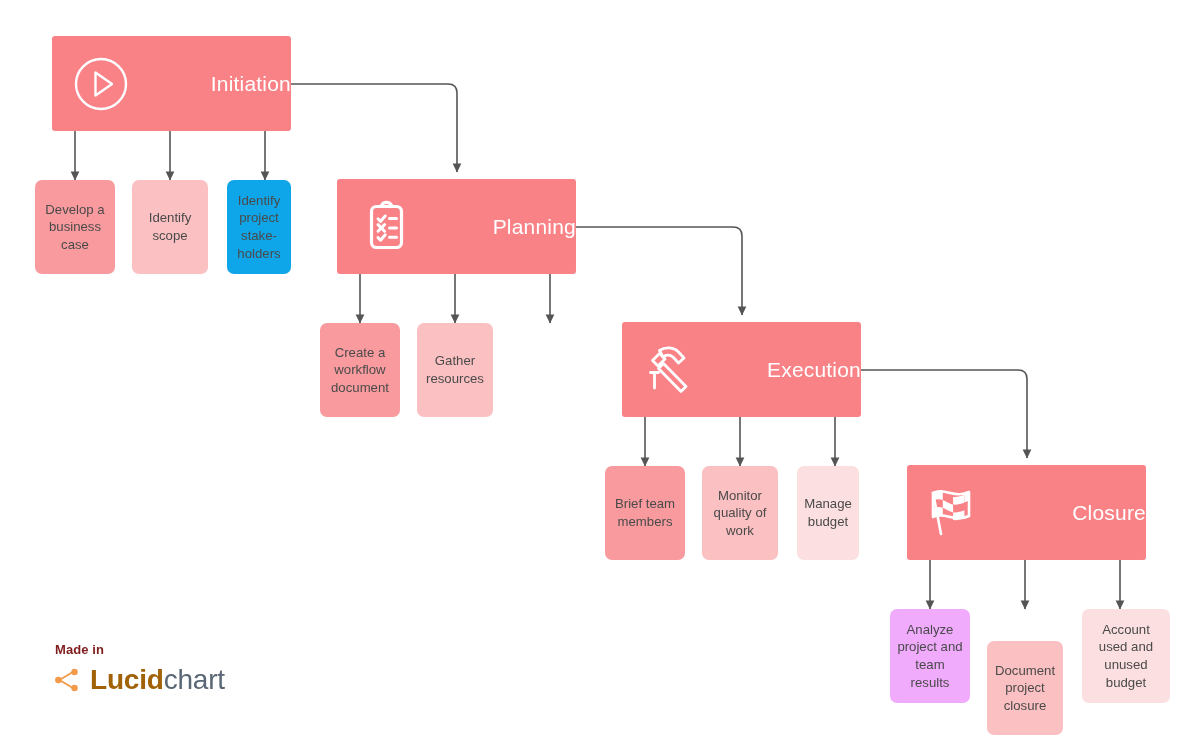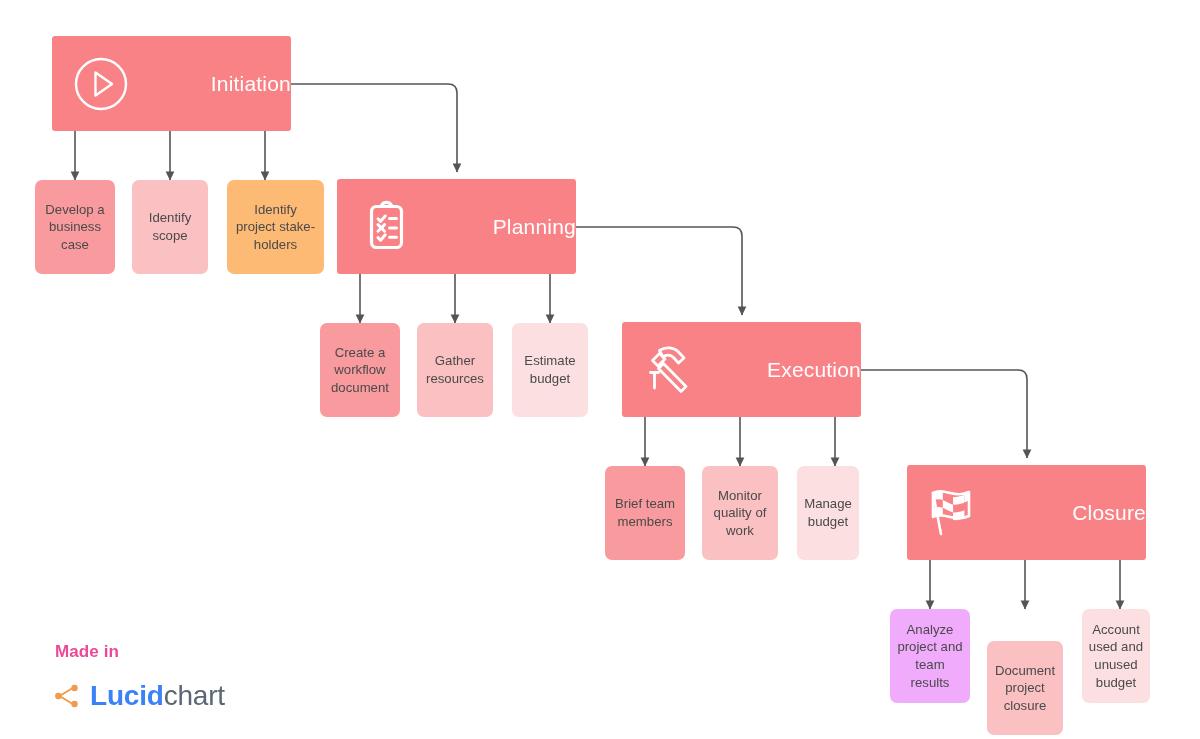--- a/index.html
+++ b/index.html
@@ -71,42 +71,42 @@
     word-break: normal;
   }
   
   #footer {
     position: absolute;
     left: 55px;
     top: 643px;
     width: 260px;
   }
   #made-in {
-    color: #ec4899;
-    font-size: 17px;
+    color: #7f1d1d;
+    font-size: 13px;
     font-weight: 700;
     letter-spacing: .1px;
     line-height: 1;
-    margin: 0 0 22px 0;
+    margin: 0 0 10px 0;
   }
   #logo-row {
     display: flex;
     align-items: center;
     gap: 9px;
   }
   #logo-word {
     font-size: 28px;
     line-height: 1;
     color: #5a6775;
     font-weight: 400;
     letter-spacing: -.2px;
     white-space: nowrap;
   }
   #logo-word .bold {
-    color: #3b82f6;
+    color: #a16207;
     font-weight: 700;
   }
 </style>
 </head>
 <body>
 
 <div id="canvas">
 
   <svg id="wires" viewBox="0 0 1200 739" width="1200" height="739" aria-hidden="true">
     <defs>
@@ -149,21 +149,21 @@
     </span>
     <span class="phase-label" style="margin-left:58px;">Initiation</span>
   </div>
 
   <div class="task" style="left:35px; top:180px; width:80px; height:94px; background:#F99B9E;">
     <span class="task-label">Develop a business case</span>
   </div>
   <div class="task" style="left:132px; top:180px; width:76px; height:94px; background:#FBC0C2;">
     <span class="task-label">Identify scope</span>
   </div>
-  <div class="task" style="left:227px; top:180px; width:97px; height:94px; background:#fdba74;">
+  <div class="task" style="left:227px; top:180px; width:64px; height:94px; background:#0ea5e9;">
     <span class="task-label">Identify project stake-holders</span>
   </div>
 
   <div class="phase" style="left:337px; top:179px; width:239px; height:95px; background:#F98287;">
     <span class="phase-icon" style="left:22px; top:18px; width:58px; height:58px;">
       <svg viewBox="0 0 58 58" width="58" height="58" aria-hidden="true">
         <rect x="12.5" y="9.5" width="30" height="41" rx="5" ry="5" fill="none" stroke="#ffffff" stroke-width="3.2"></rect>
         <path d="M 22.5 11 L 22.5 8.5 A 5.5 5.5 0 0 1 32.5 8.5 L 32.5 11" fill="none" stroke="#ffffff" stroke-width="3.2" stroke-linejoin="round"></path>
         <path d="M 19 21.8 L 21.6 24.4 L 26.2 19" fill="none" stroke="#ffffff" stroke-width="3" stroke-linecap="round" stroke-linejoin="round"></path>
         <line x1="30.5" y1="21.5" x2="37.5" y2="21.5" stroke="#ffffff" stroke-width="3" stroke-linecap="round"></line>
@@ -174,23 +174,20 @@
       </svg>
     </span>
     <span class="phase-label" style="margin-left:60px;">Planning</span>
   </div>
 
   <div class="task" style="left:320px; top:323px; width:80px; height:94px; background:#F99B9E;">
     <span class="task-label">Create a workflow document</span>
   </div>
   <div class="task" style="left:417px; top:323px; width:76px; height:94px; background:#FBC0C2;">
     <span class="task-label">Gather resources</span>
-  </div>
-  <div class="task" style="left:512px; top:323px; width:76px; height:94px; background:#FCDFE0;">
-    <span class="task-label">Estimate budget</span>
   </div>
 
   <div class="phase" style="left:622px; top:322px; width:239px; height:95px; background:#F98287;">
     <span class="phase-icon" style="left:16px; top:16px; width:62px; height:62px;">
       <svg viewBox="0 0 62 62" width="62" height="62" aria-hidden="true">
         <g fill="none" stroke="#ffffff" stroke-width="2.8" stroke-linejoin="round" stroke-linecap="round">
           <path d="M 21.5 12.5 C 27.5 8.5 36 9 41 14.5 L 46 20 L 40.5 25 L 35.5 19.5
                    C 32.5 16.5 28 16.3 25 19 Z"></path>
           <path d="M 14.5 22.5 L 21.5 15.5 L 27 21 L 20 28 Z"></path>
           <path d="M 25.5 25.5 L 48 48.5 L 43 53.5 L 20.5 30.5 Z"></path>
@@ -240,21 +237,21 @@
     </span>
     <span class="phase-label" style="margin-left:64px;">Closure</span>
   </div>
 
   <div class="task" style="left:890px; top:609px; width:80px; height:94px; background:#f0abfc;">
     <span class="task-label">Analyze project and team results</span>
   </div>
   <div class="task" style="left:987px; top:609px; width:76px; height:94px; background:#FBC0C2;margin-top:32px;">
     <span class="task-label">Document project closure</span>
   </div>
-  <div class="task" style="left:1082px; top:609px; width:68px; height:94px; background:#FCDFE0;">
+  <div class="task" style="left:1082px; top:609px; width:88px; height:94px; background:#FCDFE0;">
     <span class="task-label">Account used and unused budget</span>
   </div>
 
   <div id="footer">
     <div id="made-in">Made in</div>
     <div id="logo-row">
       <span style="display:block; width:26px; height:26px;">
         <svg viewBox="0 0 26 26" width="26" height="26" aria-hidden="true">
           <g stroke="#F2994A" stroke-width="2" fill="none" stroke-linecap="round">
             <line x1="4.5" y1="13" x2="17" y2="5.5"></line>

